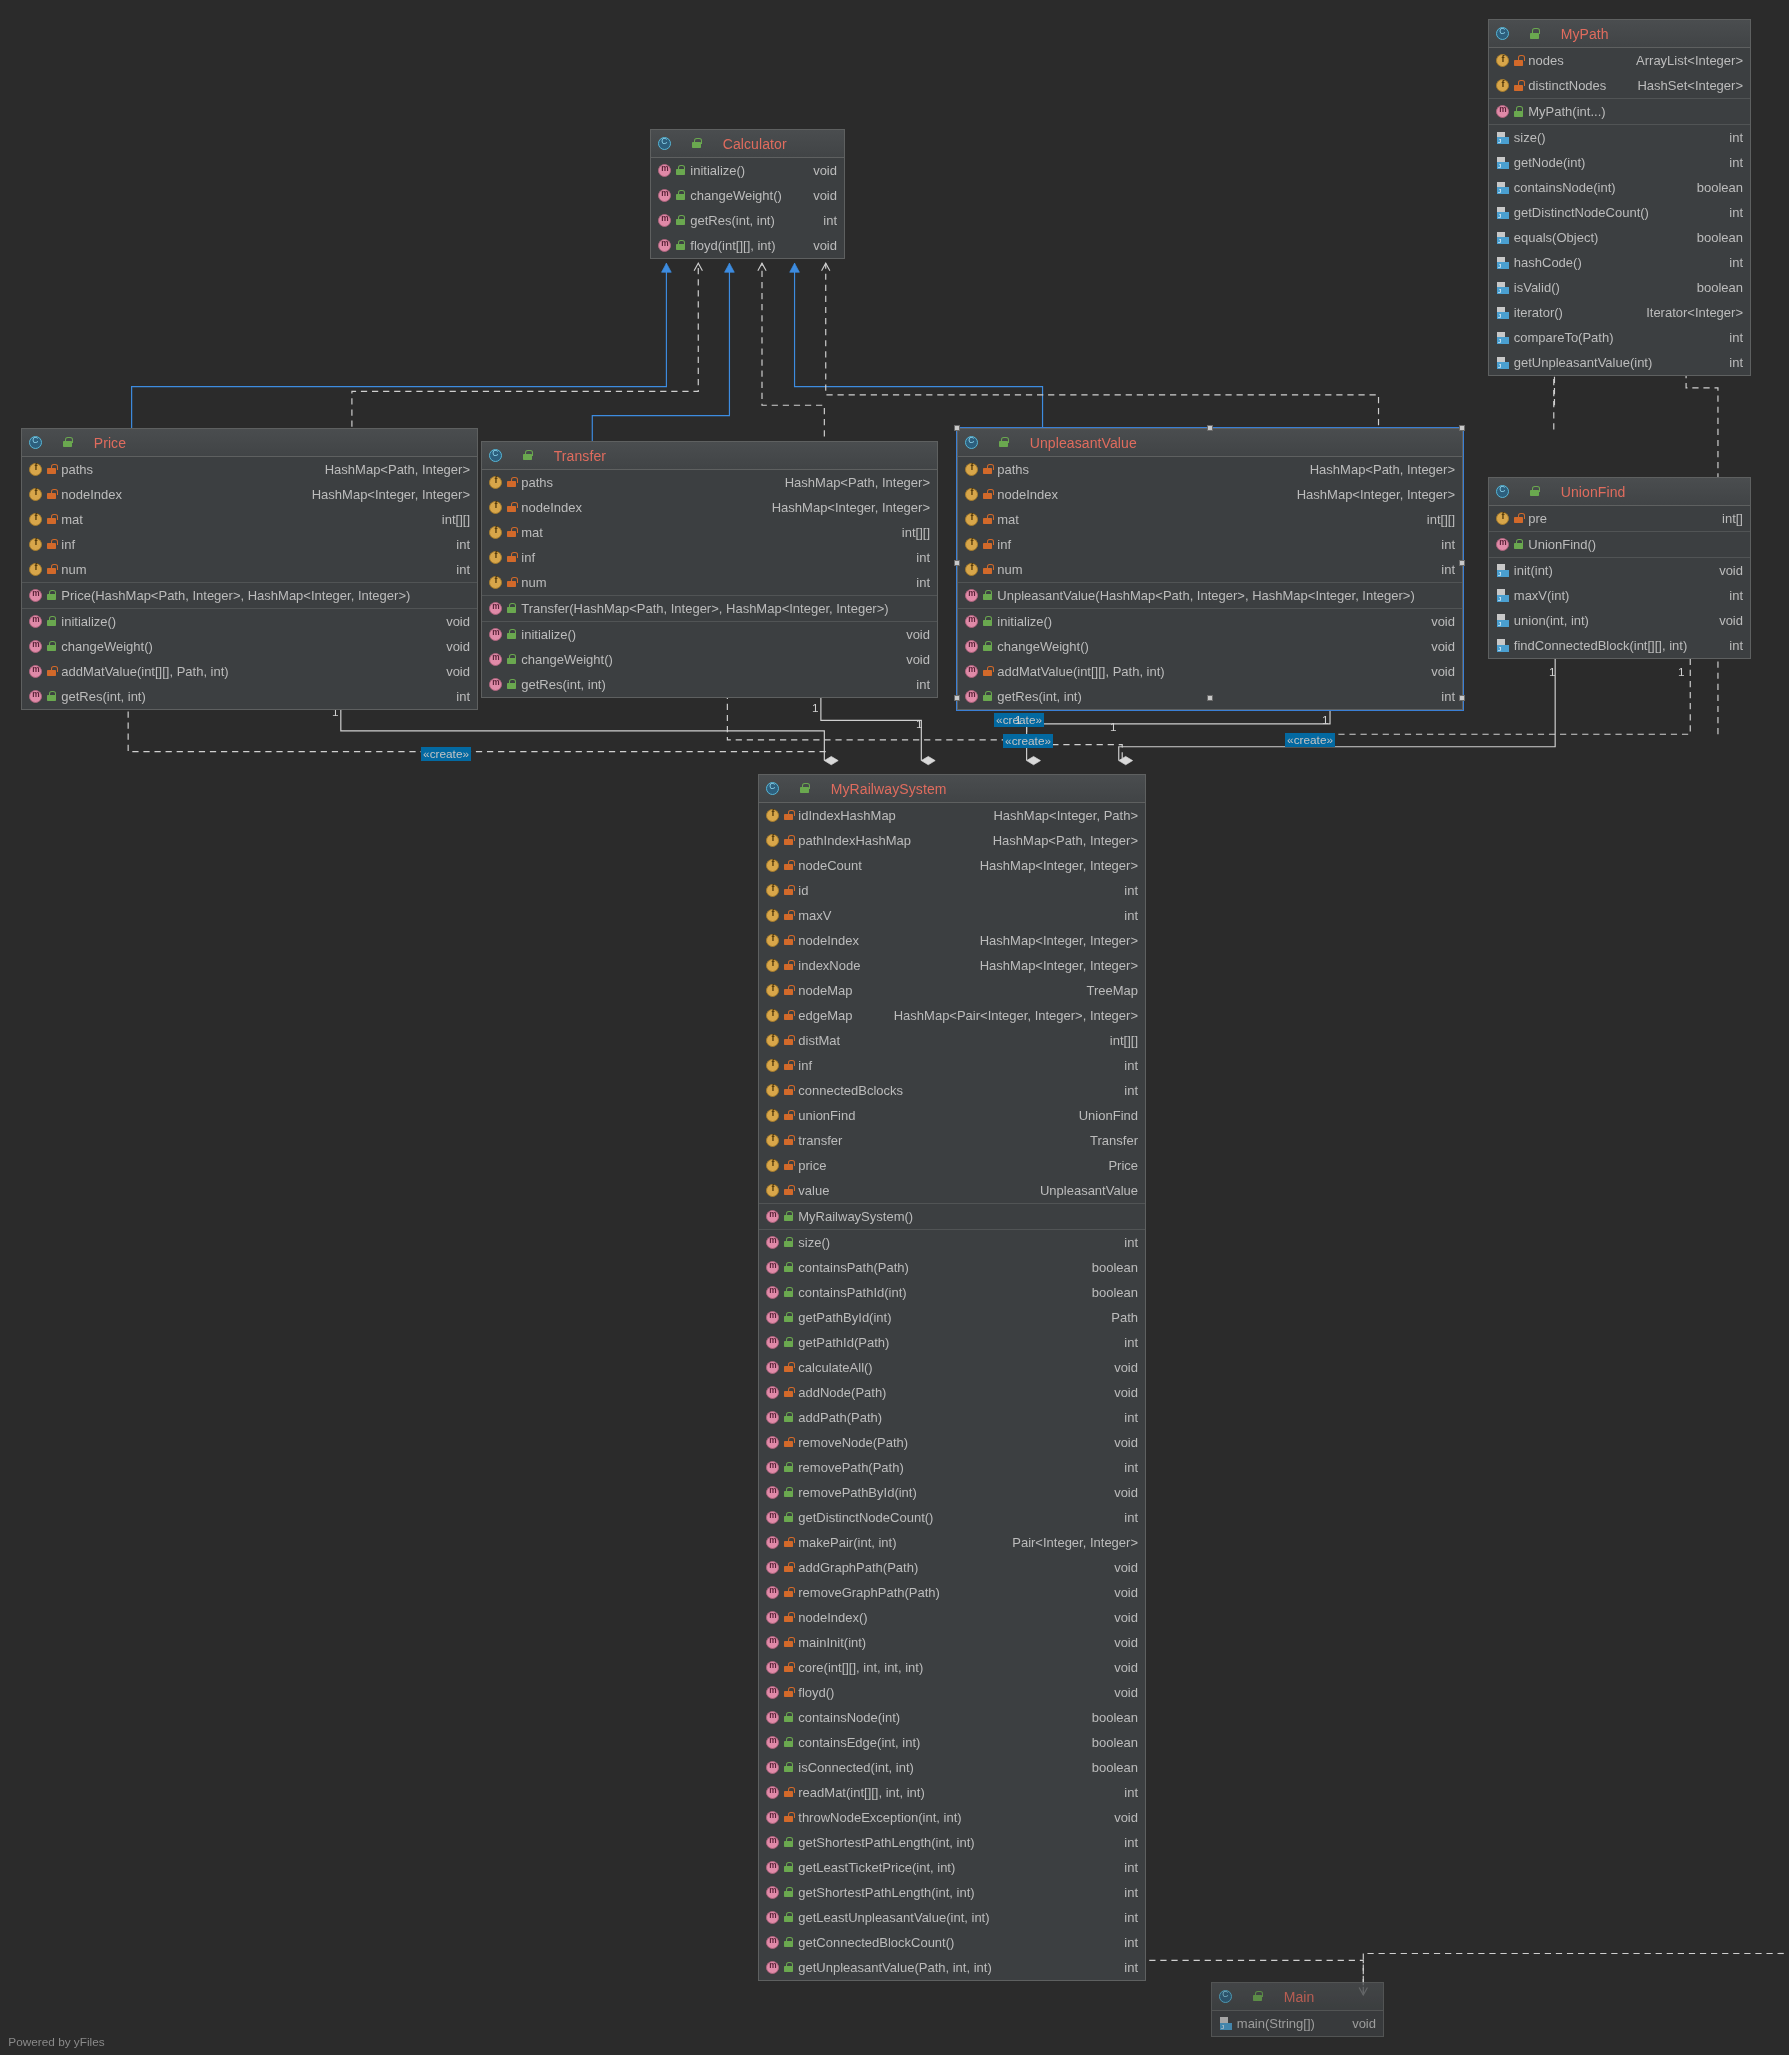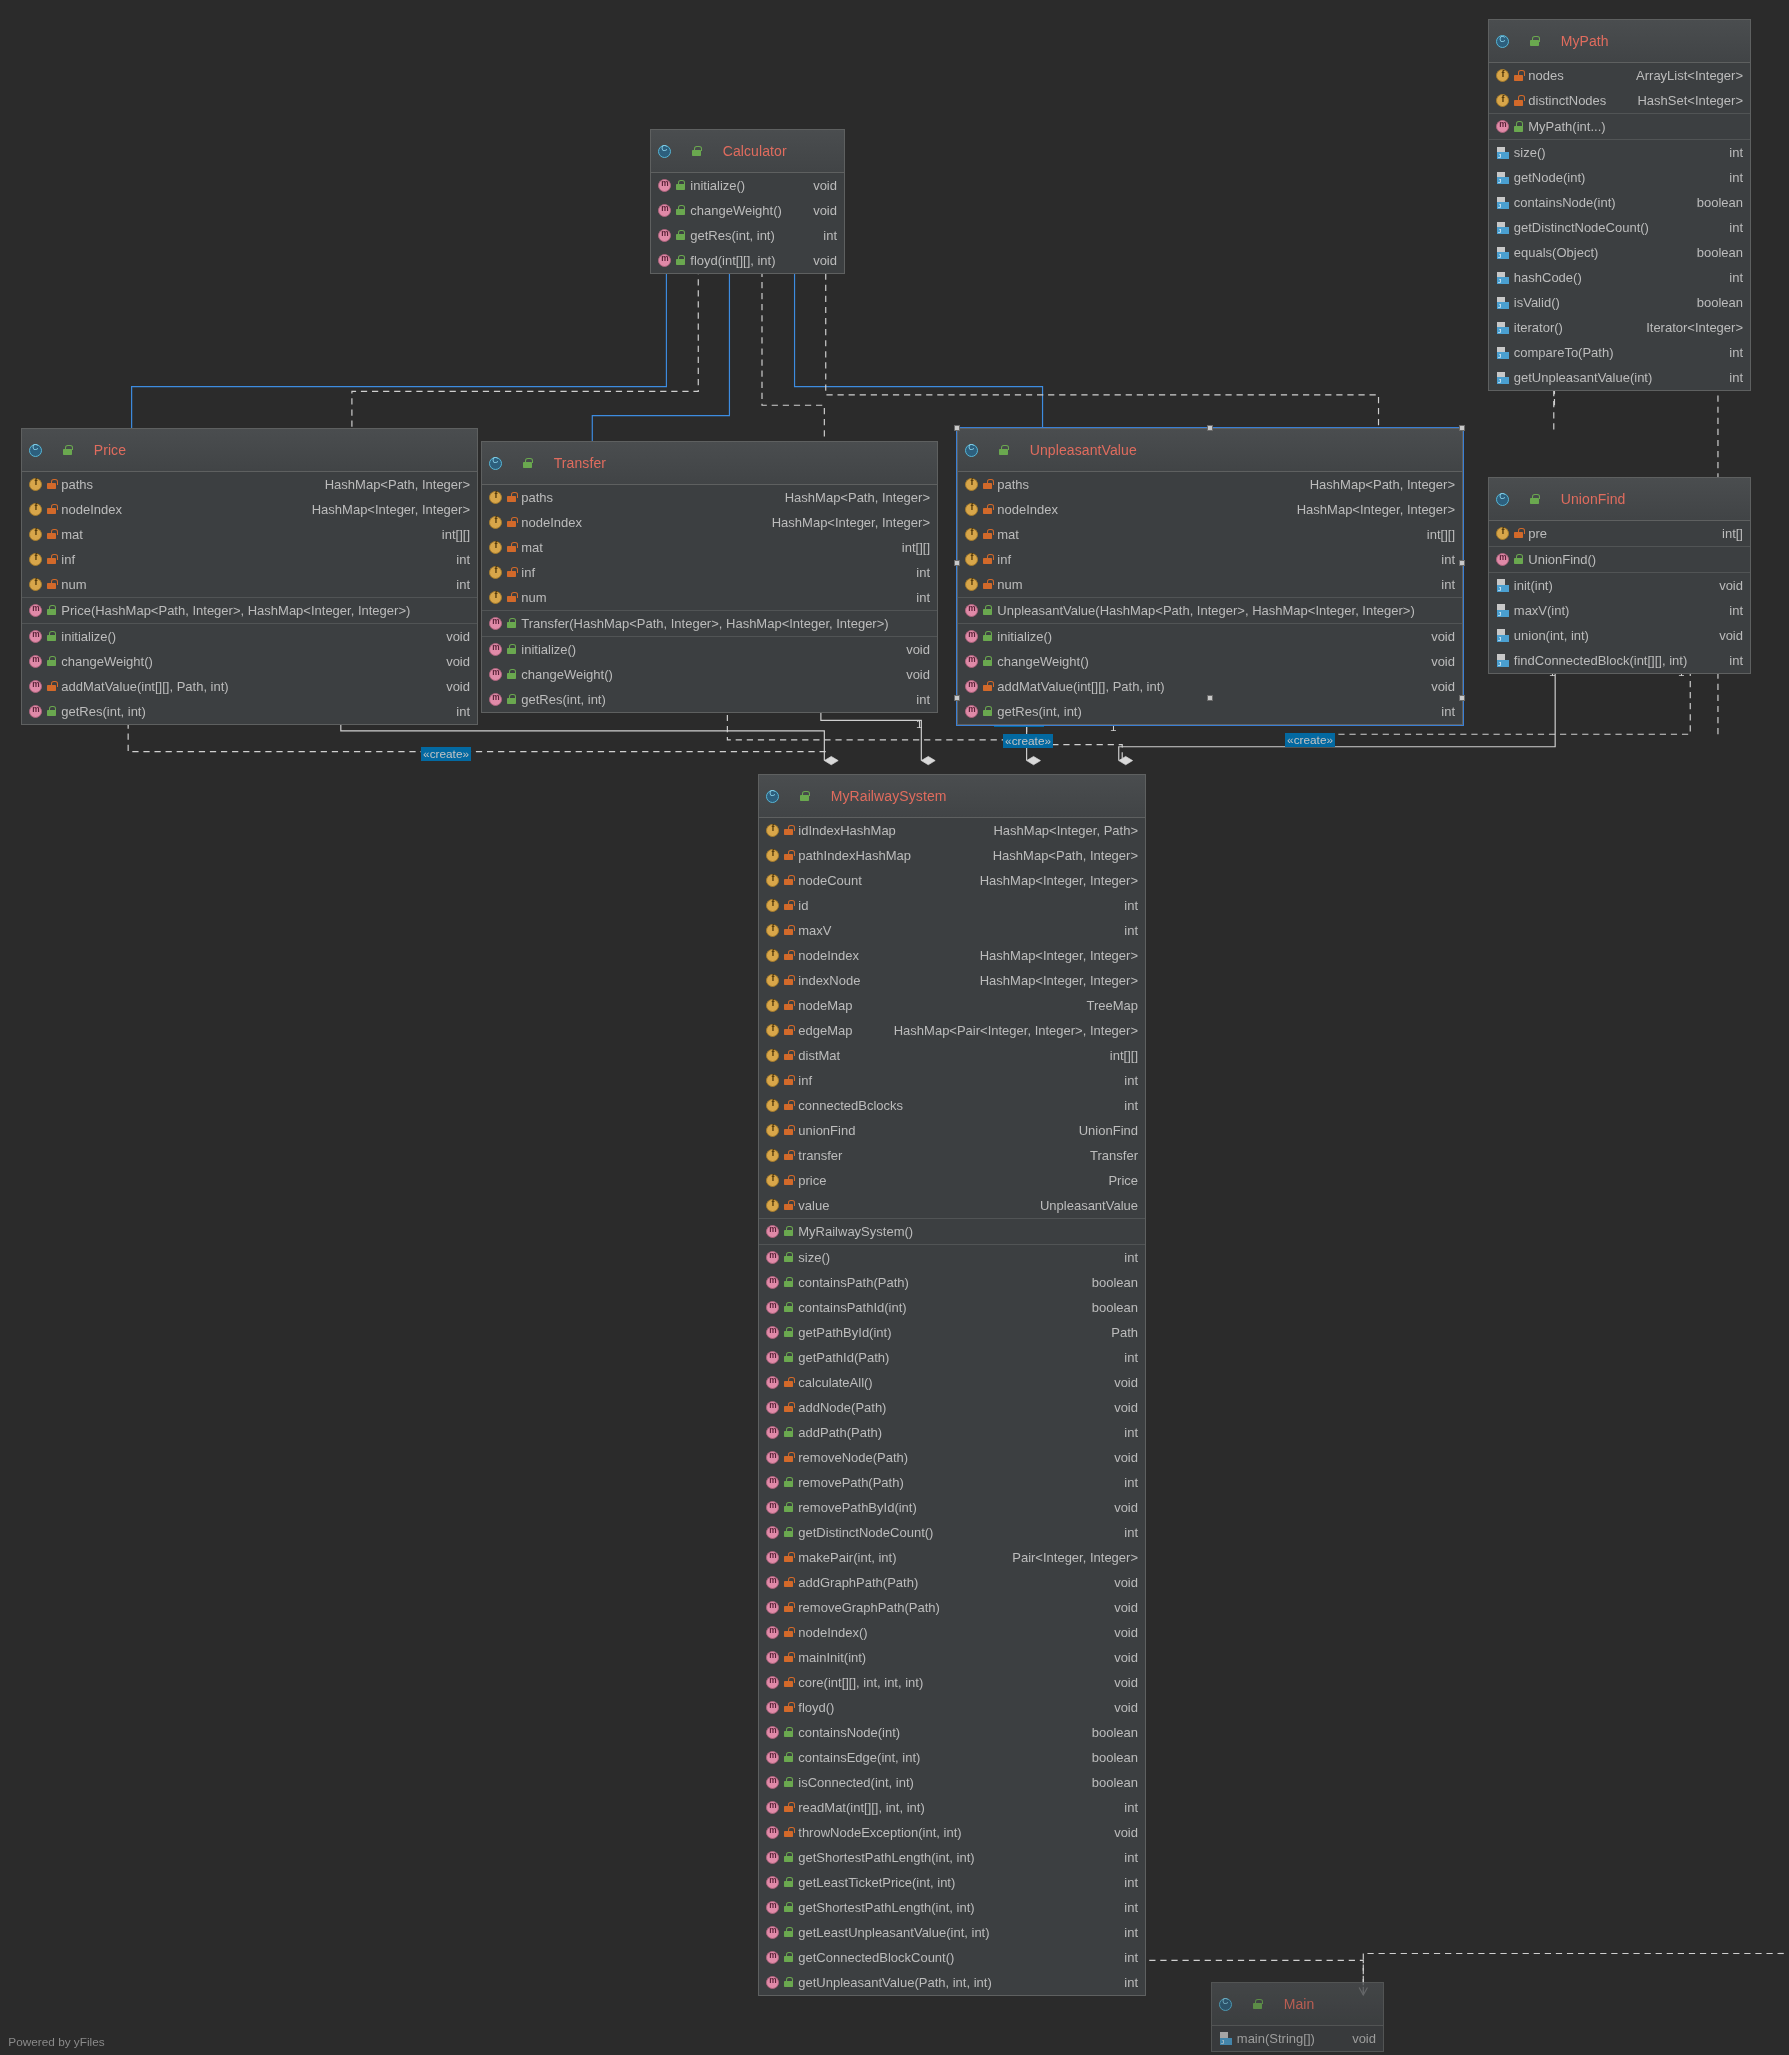--- a/index.html
+++ b/index.html
@@ -33,21 +33,21 @@
     z-index: 5;
   }
   .uml.selected {
     outline: 1.4px solid #3a7fd5;
     outline-offset: 0px;
   }
   .uml-title {
     display: flex;
     align-items: center;
     gap: 21px;
-    height: 43px;
+    height: 28px;
     padding: 0 7px;
     background: linear-gradient(to bottom, #4a4d4f 0%, #414446 100%);
     border-bottom: 0.7px solid #5e6060;
   }
   .uml-title .cname {
     color: #e06c5e;
     font-size: 14px;
     letter-spacing: 0.1px;
   }
   .uml-section {

